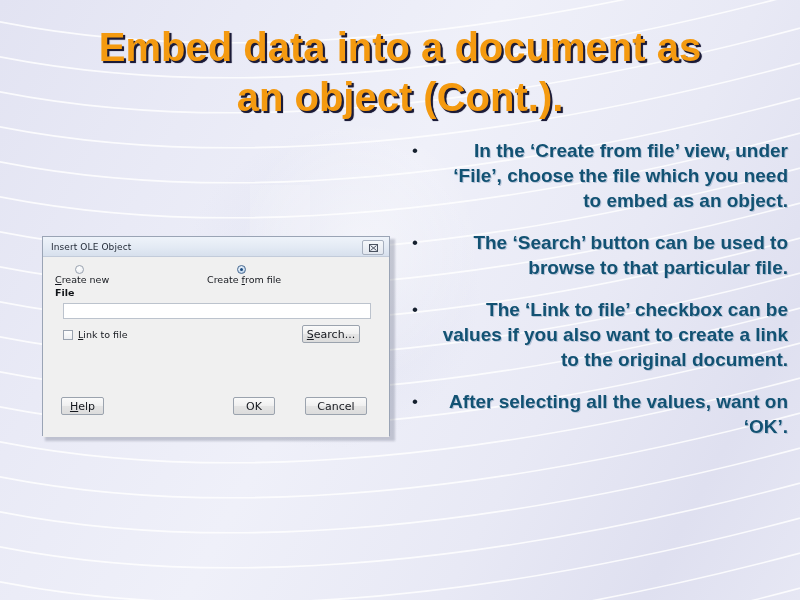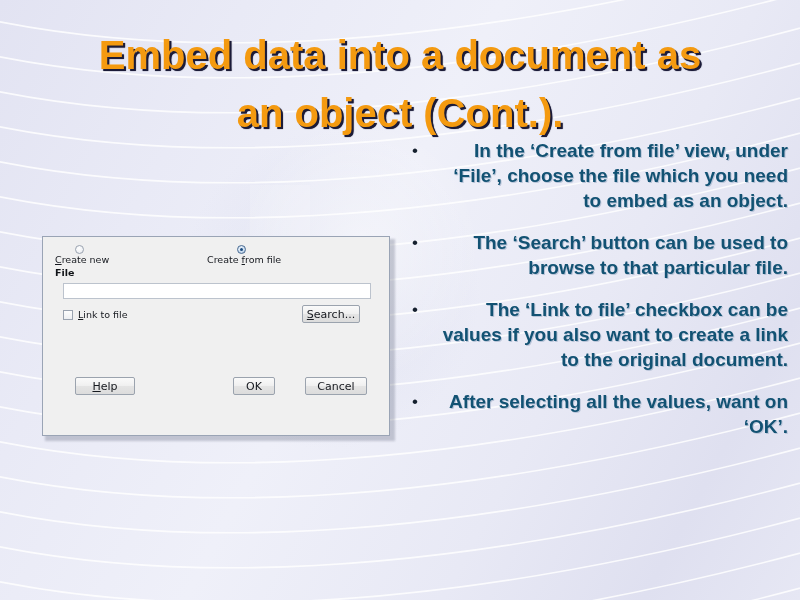--- a/index.html
+++ b/index.html
@@ -47,21 +47,20 @@
   }
   .title-line {
     font-family: "Liberation Sans", sans-serif;
     font-size: 40px;
     font-weight: bold;
     line-height: 50px;
     color: #f49a10;
     text-shadow: 2px 2px 0 #1b1b38, 2px 2px 1px #1b1b38;
     letter-spacing: 0px;
     white-space: nowrap;
-    margin-top: 8px;
   }
 
   
   .bullets {
     position: absolute;
     left: 406px;
     top: 138px;
     width: 382px;
   }
   .bullet-item {
@@ -225,21 +224,21 @@
     border-radius: 2px;
     background: linear-gradient(to bottom, #fafafa 0%, #f0f0f0 48%, #e4e4e4 52%, #dcdcdc 100%);
     font-size: 11px;
     color: #16191f;
     display: flex;
     align-items: center;
     justify-content: center;
     box-sizing: border-box;
   }
   .btn-search { left: 259px; top: 68px; width: 58px; }
-  .btn-help   { left: 32px;  top: 140px; width: 60px; }
+  .btn-help   { left: 18px;  top: 140px; width: 43px; }
   .btn-ok     { left: 190px; top: 140px; width: 42px; }
   .btn-cancel { left: 262px; top: 140px; width: 62px; }
 </style>
 </head>
 <body>
 
 <div id="slide">
 
   <svg id="bg-blob" viewBox="0 0 800 600" preserveAspectRatio="none">
     <defs>
@@ -303,20 +302,29 @@
     </div>
     <div class="bullet-item">
       <span class="bullet-marker">•</span>
       <span class="bullet-text">After selecting all the values, want on ‘OK’.</span>
     </div>
   </div>
 
   <div class="dialog-shadow"></div>
   <div class="dialog">
 
+    <div class="dialog-titlebar">
+      <span class="dialog-title-text">Insert OLE Object</span>
+      <div class="dialog-close">
+        <svg width="9" height="8" viewBox="0 0 9 8">
+          <rect x="0.5" y="0.5" width="8" height="7" fill="none" stroke="#4a5260" stroke-width="1"></rect>
+          <path d="M1.5 1.5 L7.5 6.5 M7.5 1.5 L1.5 6.5" stroke="#4a5260" stroke-width="1" fill="none"></path>
+        </svg>
+      </div>
+    </div>
 
     <div class="dialog-body">
 
       <div class="radio-row">
         <label class="radio-opt create-new">
           <span class="radio-dot"></span>
           <span><span class="acc">C</span>reate new</span>
         </label>
         <label class="radio-opt create-from-file">
           <span class="radio-dot checked"></span>

